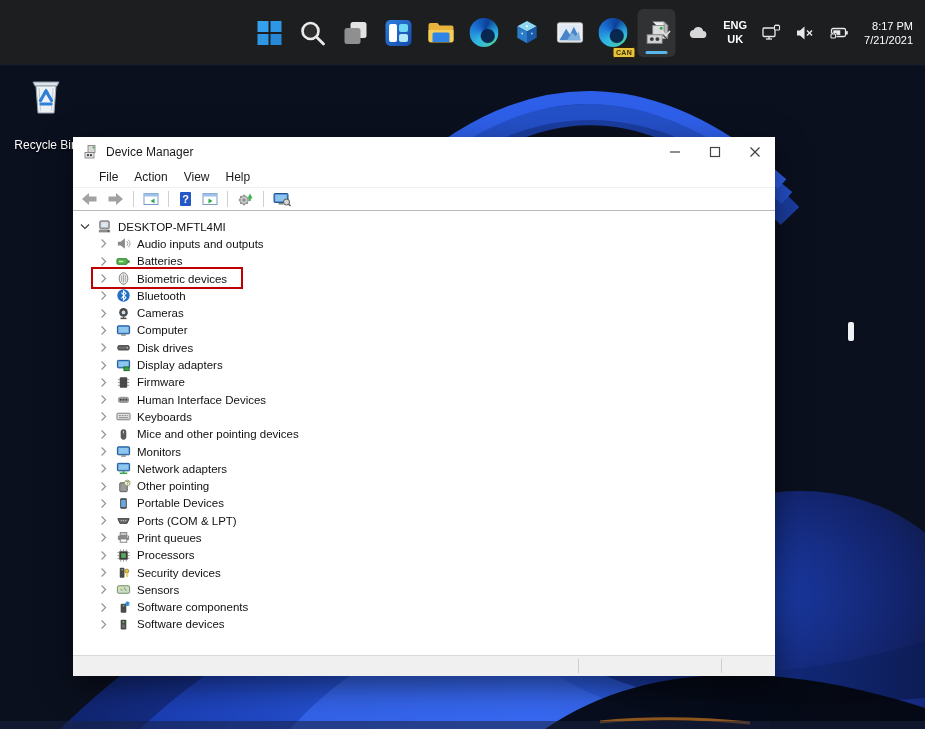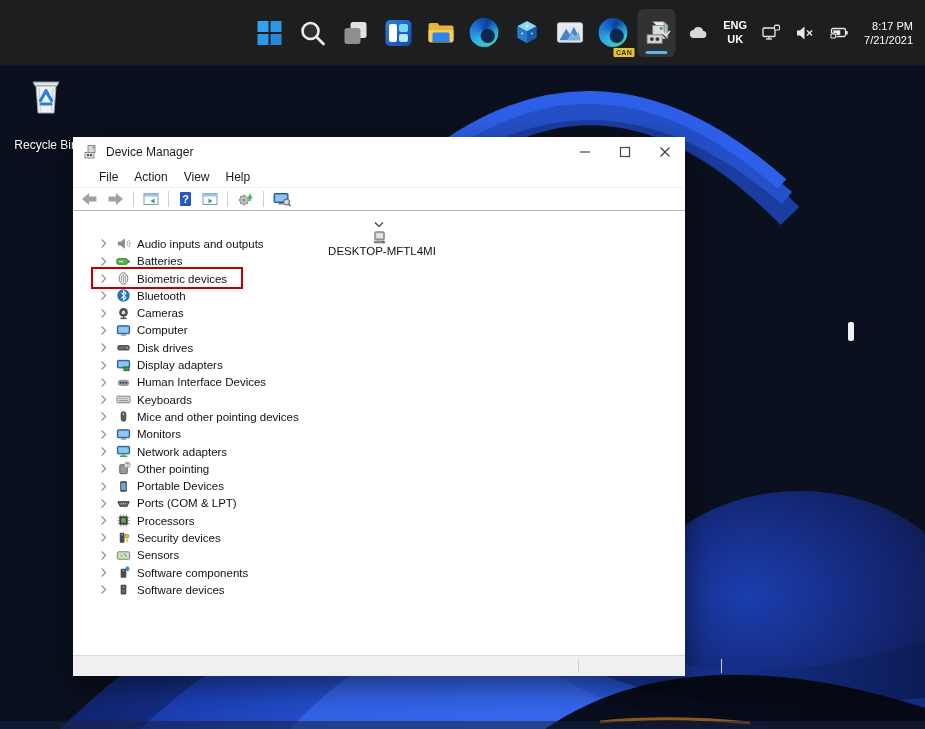--- a/index.html
+++ b/index.html
@@ -23,35 +23,35 @@
   .clock{font-size:11px;color:#fff;line-height:1.3;text-align:right;}
 
   
   #desktop{position:absolute;left:0;top:66px;width:925px;height:663px;overflow:hidden;}
   #wallpaper{position:absolute;left:0;top:0;}
   .desk-icon{position:absolute;left:2px;top:8px;width:88px;display:flex;flex-direction:column;align-items:center;gap:20px;cursor:pointer;}
   .desk-icon span{color:#fff;font-size:12px;text-shadow:0 1px 2px rgba(0,0,0,.9);}
   #cursor-artifact{position:absolute;left:848px;top:256px;width:6px;height:19px;background:#eef2f4;border-radius:2px;box-shadow:0 0 2px rgba(0,0,0,.6);}
 
   
-  #dm-window{position:absolute;left:73px;top:71px;width:612px;height:539px;background:#fff;box-shadow:0 10px 28px rgba(0,0,0,.5);display:flex;flex-direction:column;z-index:20;}
+  #dm-window{position:absolute;left:73px;top:71px;width:702px;height:539px;background:#fff;box-shadow:0 10px 28px rgba(0,0,0,.5);display:flex;flex-direction:column;z-index:20;}
   #titlebar{height:30px;display:flex;align-items:center;padding-left:10px;flex:0 0 auto;}
   #titlebar .title{font-size:12px;color:#1a1a1a;margin-left:7px;flex:1;}
   .win-ctrl{width:40px;height:28px;border:none;background:transparent;display:flex;align-items:center;justify-content:center;cursor:pointer;}
   #menubar{height:21px;display:flex;align-items:center;padding-left:20px;gap:4px;flex:0 0 auto;border-bottom:1px solid #f0f0f0;}
   .menu-item{font-size:12px;color:#1a1a1a;padding:2px 6px;cursor:pointer;}
   #toolbar{height:23px;display:flex;align-items:center;padding-left:5px;gap:3px;flex:0 0 auto;border-bottom:1px solid #b8b8b8;}
   .tool-btn{border:none;background:transparent;padding:1px 3px;display:flex;align-items:center;cursor:pointer;}
   .tool-sep{width:1px;height:16px;background:#d0d0d0;margin:0 3px;}
   #tree{flex:1 1 auto;background:#fff;position:relative;overflow:hidden;padding-top:7px;}
   .trow{display:flex;align-items:center;height:17.3px;position:relative;cursor:default;}
   .trow .chev{width:12px;height:12px;display:flex;align-items:center;justify-content:center;margin-right:6px;cursor:pointer;flex:0 0 auto;}
   .trow .ticon{width:15px;height:15px;display:flex;align-items:center;justify-content:center;margin-right:6px;flex:0 0 auto;}
   .trow .tlabel{font-size:11.5px;color:#111;white-space:nowrap;}
-  .trow.root{padding-left:6px;flex-direction:column;}
+  .trow.root{padding-left:6px;}
   .trow.child{padding-left:25px;}
   .red-frame{position:absolute;left:18px;top:-3px;width:152px;height:22px;border:2px solid #c00000;z-index:5;pointer-events:none;}
   #statusbar{height:21px;background:#f0f0f0;border-top:1px solid #d9d9d9;position:relative;flex:0 0 auto;}
   .status-sep{position:absolute;top:3px;bottom:3px;width:1px;background:#cfcfcf;}
 </style>
 </head>
 <body>
 
 <div id="screen">
 
@@ -463,20 +463,34 @@
               <span class="tlabel">Display adapters</span>
             </div>
             <div class="trow child">
               <span class="chev">
                 <svg width="12" height="13" viewBox="0 0 15 15">
                   <path d="M4.5 2.5l5 5-5 5" stroke="#8f8f8f" stroke-width="1.4" fill="none"></path>
                 </svg>
               </span>
               <span class="ticon">
                 <svg width="15" height="15" viewBox="0 0 16 16">
+                  <rect x="4" y="2.5" width="8" height="11" rx="1" fill="#4a4a4a"></rect>
+                  <path d="M4 5H2 M4 8H2 M4 11H2 M14 5h-2 M14 8h-2 M14 11h-2" stroke="#8a8a8a"></path>
+                </svg>
+              </span>
+              <span class="tlabel">Firmware</span>
+            </div>
+            <div class="trow child">
+              <span class="chev">
+                <svg width="12" height="13" viewBox="0 0 15 15">
+                  <path d="M4.5 2.5l5 5-5 5" stroke="#8f8f8f" stroke-width="1.4" fill="none"></path>
+                </svg>
+              </span>
+              <span class="ticon">
+                <svg width="15" height="15" viewBox="0 0 16 16">
                   <rect x="2" y="5" width="12" height="6.6" rx="3.2" fill="#9a9a9a"></rect>
                   <circle cx="5" cy="8.2" r="1" fill="#3a3a3a"></circle>
                   <circle cx="8" cy="8.2" r="1" fill="#3a3a3a"></circle>
                   <circle cx="11" cy="8.2" r="1" fill="#3a3a3a"></circle>
                 </svg>
               </span>
               <span class="tlabel">Human Interface Devices</span>
             </div>
             <div class="trow child">
               <span class="chev">
@@ -571,20 +585,36 @@
                   <path d="M4.5 2.5l5 5-5 5" stroke="#8f8f8f" stroke-width="1.4" fill="none"></path>
                 </svg>
               </span>
               <span class="ticon">
                 <svg width="15" height="15" viewBox="0 0 16 16">
                   <path d="M2 6h12l-2.2 5H4.2z" fill="#6a6a6a" stroke="#3a3a3a"></path>
                   <path d="M5 8.2h6" stroke="#d8d8d8" stroke-width="1" stroke-dasharray="1.2 1.2"></path>
                 </svg>
               </span>
               <span class="tlabel">Ports (COM &amp; LPT)</span>
+            </div>
+            <div class="trow child">
+              <span class="chev">
+                <svg width="12" height="13" viewBox="0 0 15 15">
+                  <path d="M4.5 2.5l5 5-5 5" stroke="#8f8f8f" stroke-width="1.4" fill="none"></path>
+                </svg>
+              </span>
+              <span class="ticon">
+                <svg width="15" height="15" viewBox="0 0 16 16">
+                  <rect x="4.5" y="2.8" width="7" height="3" fill="#cfcfcf" stroke="#7a7a7a"></rect>
+                  <rect x="2" y="5.8" width="12" height="4.8" rx="1" fill="#8a8a8a"></rect>
+                  <rect x="4.5" y="9.5" width="7" height="3.5" fill="#fff" stroke="#7a7a7a"></rect>
+                  <circle cx="12.3" cy="7.4" r=".7" fill="#d8f0c8"></circle>
+                </svg>
+              </span>
+              <span class="tlabel">Print queues</span>
             </div>
             <div class="trow child">
               <span class="chev">
                 <svg width="12" height="13" viewBox="0 0 15 15">
                   <path d="M4.5 2.5l5 5-5 5" stroke="#8f8f8f" stroke-width="1.4" fill="none"></path>
                 </svg>
               </span>
               <span class="ticon">
                 <svg width="15" height="15" viewBox="0 0 16 16">
                   <rect x="3.5" y="3.5" width="9" height="9" fill="#3a3a3a"></rect>

